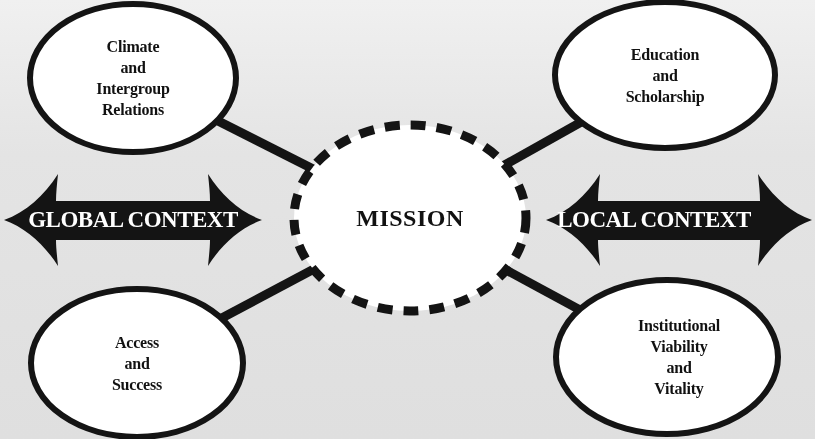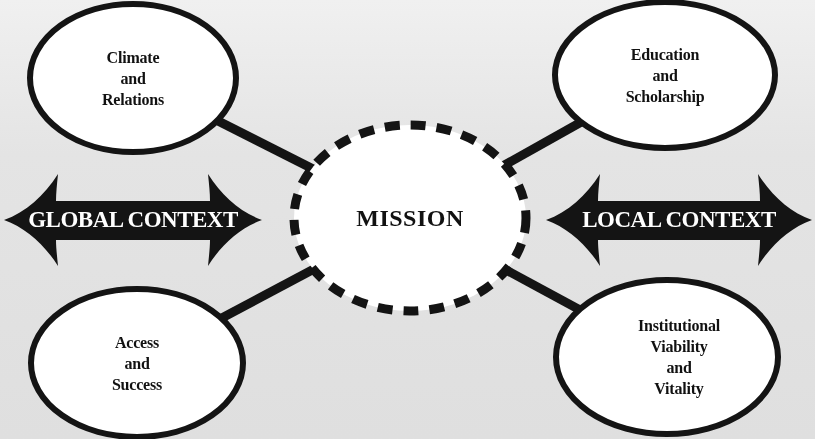--- a/index.html
+++ b/index.html
@@ -67,20 +67,21 @@
          C 568 228, 586 244, 600 266
          C 599 256, 598 247, 598 240
          L 760 240
          C 760 247, 759 256, 758 266
          C 772 244, 790 228, 812 220 Z"></path>
   </svg>
 
   <div class="label node-label" style="left:33px;top:8px;width:200px;height:140px;">
     <span>Climate</span>
     <span>and</span>
+    <span>Intergroup</span>
     <span>Relations</span>
   </div>
 
   <div class="label node-label" style="left:565px;top:5px;width:200px;height:140px;text-align:center;">
     <span>Education</span>
     <span>and</span>
     <span>Scholarship</span>
   </div>
 
   <div class="label node-label" style="left:37px;top:293px;width:200px;height:140px;">
@@ -93,15 +94,15 @@
     <span>Institutional</span>
     <span>Viability</span>
     <span>and</span>
     <span>Vitality</span>
   </div>
 
   <div class="label mission-label" style="left:310px;top:188px;width:200px;height:60px;">MISSION</div>
 
   <div class="label arrow-label" style="left:33px;top:200px;width:200px;height:40px;">GLOBAL CONTEXT</div>
 
-  <div class="label arrow-label" style="left:579px;top:200px;width:200px;height:40px;">LOCAL CONTEXT</div>
+  <div class="label arrow-label" style="left:554px;top:200px;width:200px;height:40px;">LOCAL CONTEXT</div>
 
 </div>
 
 </body></html>

